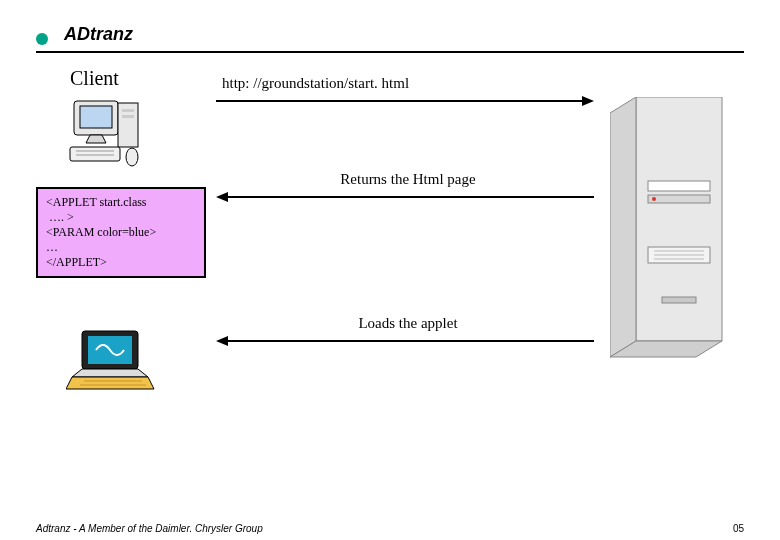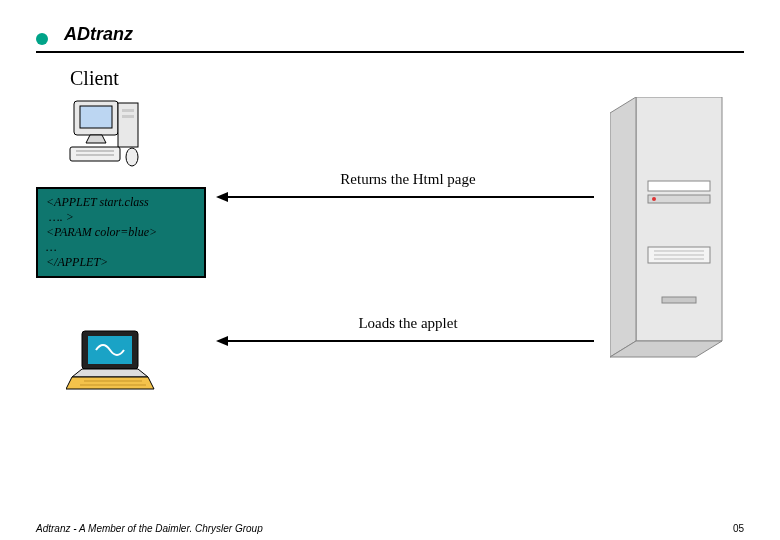--- a/index.html
+++ b/index.html
@@ -9,21 +9,21 @@
   .title { font-size:22px; font-weight:bold; font-family:Arial,sans-serif; }
   .logo { display:flex; align-items:flex-end; gap:16px; }
   .logo-dot { width:12px; height:12px; background:#00a388; border-radius:50%; }
   .logo-text { font-family:Arial,sans-serif; font-weight:bold; font-size:18px; font-style:italic; }
   .hr { border:none; border-top:2px solid #000; margin-top:6px; }
   .diagram { position:relative; margin-top:14px; height:380px; }
   .col-label { font-size:20px; position:absolute; }
   .col-label.left { left:34px; top:0; }
   .col-label.right { right:24px; top:0; }
   .pc { position:absolute; left:30px; top:30px; }
-  .code-box { position:absolute; left:0; top:120px; width:170px; border:2px solid #000; padding:6px 8px; background:#0f766e; font-size:12px; line-height:1.25; white-space:pre;font-style:italic; }
+  .code-box { position:absolute; left:0; top:120px; width:170px; border:2px solid #000; padding:6px 8px; background:#f0abfc; font-size:12px; line-height:1.25; white-space:pre; }
   .laptop { position:absolute; left:30px; top:260px; }
   .server { position:absolute; right:14px; top:30px; }
   .arrows { position:absolute; left:180px; right:150px; top:0; bottom:0; }
   .step { position:absolute; left:0; right:0; }
   .step-label { font-size:15px; margin-bottom:2px; padding-left:6px; }
   .arrow-wrap { position:relative; height:14px; }
   .arrow-line { position:absolute; top:6px; height:2px; background:#000; }
   .arrow-head-r { position:absolute; width:0; height:0; border-top:5px solid transparent; border-bottom:5px solid transparent; border-left:12px solid #000; top:1.5px; }
   .arrow-head-l { position:absolute; width:0; height:0; border-top:5px solid transparent; border-bottom:5px solid transparent; border-right:12px solid #000; top:1.5px; }
   .footer { position:absolute; left:36px; bottom:6px; font-size:10px; font-family:Arial,sans-serif;font-style:italic; }
@@ -84,20 +84,27 @@
       <circle cx="44" cy="102" r="2" fill="#d33"></circle>
       <rect x="38" y="150" width="62" height="16" fill="#f4f4f4" stroke="#888"></rect>
       <line x1="44" y1="154" x2="94" y2="154" stroke="#bbb"></line>
       <line x1="44" y1="158" x2="94" y2="158" stroke="#bbb"></line>
       <line x1="44" y1="162" x2="94" y2="162" stroke="#bbb"></line>
       <rect x="52" y="200" width="34" height="6" fill="#c8c8c8" stroke="#888"></rect>
     </svg>
 
     <div class="arrows">
 
+      <div class="step" style="top:8px">
+        <div class="step-label">http: //groundstation/start. html</div>
+        <div class="arrow-wrap">
+          <div class="arrow-line" style="left:0; right:12px"></div>
+          <div class="arrow-head-r" style="right:0"></div>
+        </div>
+      </div>
 
       <div class="step" style="top:104px">
         <div class="step-label" style="text-align:center">Returns the Html page</div>
         <div class="arrow-wrap">
           <div class="arrow-line" style="left:12px; right:0"></div>
           <div class="arrow-head-l" style="left:0"></div>
         </div>
       </div>
 
 

